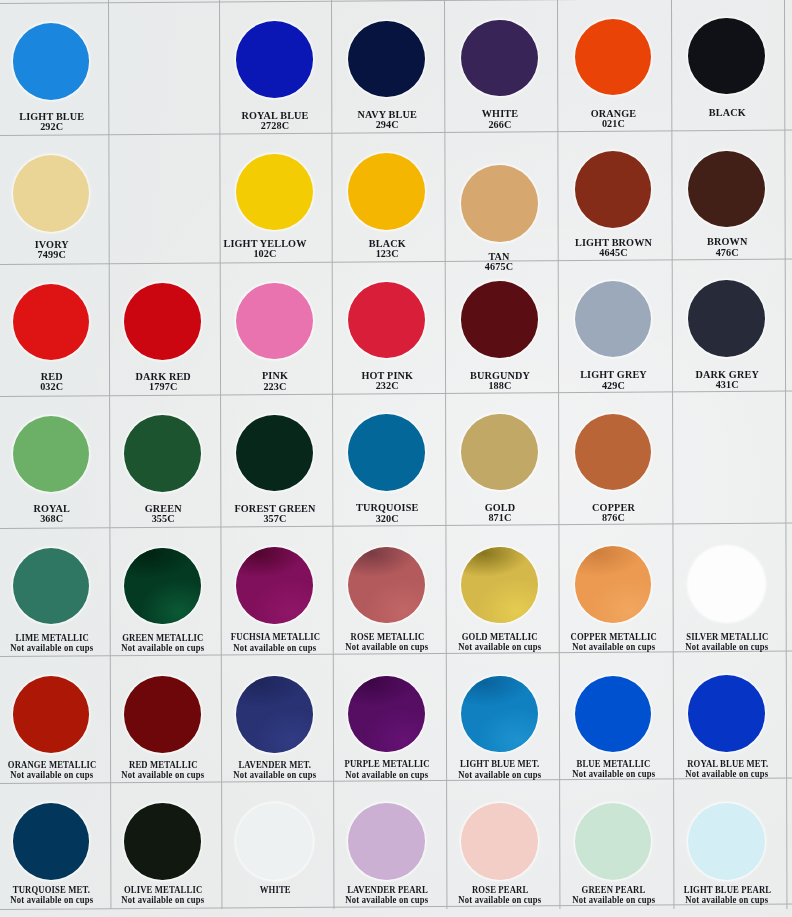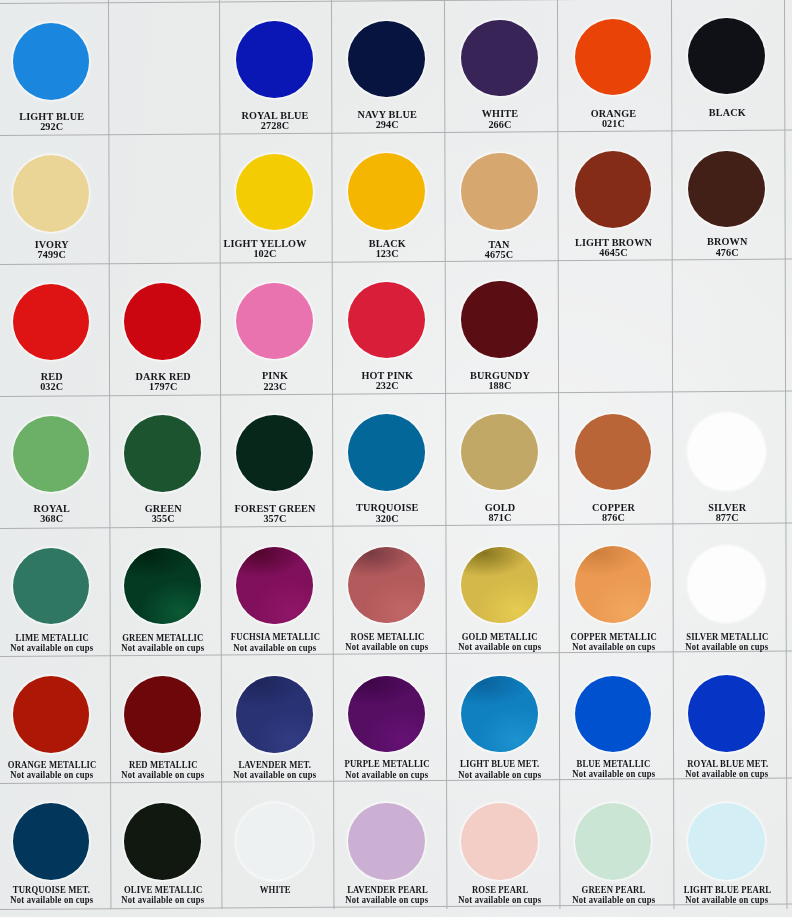--- a/index.html
+++ b/index.html
@@ -111,21 +111,21 @@
     </div>
   </div>
   <div class="cell" style="left:331.0px;top:132.62px;width:112.5px;height:128.5px">
     <div class="swatch" style="left:17.3px;top:20.4px;width:76.5px;height:76.5px;background:#f5b601">
     </div>
     <div class="labels" style="top:106.2px">
       <div class="lrow"><span class="name" style="transform-origin: 50% 50%; transform: scaleX(1);">BLACK</span></div>
       <div class="lrow"><span class="code" style="transform-origin: 50% 50%; transform: scaleX(1);">123C</span></div>
     </div>
   </div>
-  <div class="cell" style="left:443.5px;top:133px;width:111px;height:128.5px">
+  <div class="cell" style="left:443.5px;top:145px;width:111px;height:128.5px">
     <div class="swatch" style="left:17.55px;top:20.4px;width:76.5px;height:76.5px;background:#d6a870">
     </div>
     <div class="labels" style="top:106.54px">
       <div class="lrow"><span class="name" style="transform-origin: 50% 50%; transform: scaleX(1);">TAN</span></div>
       <div class="lrow"><span class="code" style="transform-origin: 50% 50%; transform: scaleX(1);">4675C</span></div>
     </div>
   </div>
   <div class="cell" style="left:556.5px;top:131.02px;width:114.0px;height:128.5px">
     <div class="swatch" style="left:18.05px;top:20.4px;width:76.5px;height:76.5px;background:#842c18">
     </div>
@@ -175,20 +175,36 @@
     </div>
   </div>
   <div class="cell" style="left:443.5px;top:260.96px;width:113.0px;height:132.0px">
     <div class="swatch" style="left:17.55px;top:20.4px;width:76.5px;height:76.5px;background:#5a0e13">
     </div>
     <div class="labels" style="top:109.77px">
       <div class="lrow"><span class="name" style="transform-origin: 50% 50%; transform: scaleX(1);">BURGUNDY</span></div>
       <div class="lrow"><span class="code" style="transform-origin: 50% 50%; transform: scaleX(1);">188C</span></div>
     </div>
   </div>
+  <div class="cell" style="left:556.5px;top:260.31px;width:114.0px;height:132.0px">
+    <div class="swatch" style="left:18.05px;top:20.4px;width:76.5px;height:76.5px;background:#9ca9bb">
+    </div>
+    <div class="labels" style="top:110.04px">
+      <div class="lrow"><span class="name" style="transform-origin: 50% 50%; transform: scaleX(1);">LIGHT GREY</span></div>
+      <div class="lrow"><span class="code" style="transform-origin: 50% 50%; transform: scaleX(1);">429C</span></div>
+    </div>
+  </div>
+  <div class="cell" style="left:670.5px;top:259.67px;width:113.5px;height:132.0px">
+    <div class="swatch" style="left:17.8px;top:20.4px;width:76.5px;height:76.5px;background:#262a39">
+    </div>
+    <div class="labels" style="top:110.31px">
+      <div class="lrow"><span class="name" style="transform-origin: 50% 50%; transform: scaleX(1);">DARK GREY</span></div>
+      <div class="lrow"><span class="code" style="transform-origin: 50% 50%; transform: scaleX(1);">431C</span></div>
+    </div>
+  </div>
   <div class="cell" style="left:-4.0px;top:395.5px;width:111.5px;height:132.0px">
     <div class="swatch" style="left:16.8px;top:20.4px;width:76.5px;height:76.5px;background:#6cb068">
     </div>
     <div class="labels" style="top:108.7px">
       <div class="lrow"><span class="name" style="transform-origin: 50% 50%; transform: scaleX(1);">ROYAL</span></div>
       <div class="lrow"><span class="code" style="transform-origin: 50% 50%; transform: scaleX(1);">368C</span></div>
     </div>
   </div>
   <div class="cell" style="left:107.5px;top:395.02px;width:111.5px;height:132.0px">
     <div class="swatch" style="left:16.8px;top:20.4px;width:76.5px;height:76.5px;background:#1c5430">
@@ -223,28 +239,20 @@
     </div>
   </div>
   <div class="cell" style="left:556.5px;top:393.11px;width:114.0px;height:132.0px">
     <div class="swatch" style="left:18.05px;top:20.4px;width:76.5px;height:76.5px;background:#b96537">
     </div>
     <div class="labels" style="top:109.7px">
       <div class="lrow"><span class="name" style="transform-origin: 50% 50%; transform: scaleX(1);">COPPER</span></div>
       <div class="lrow"><span class="code" style="transform-origin: 50% 50%; transform: scaleX(1);">876C</span></div>
     </div>
   </div>
-  <div class="cell" style="left:670.5px;top:392.63px;width:113.5px;height:132.0px">
-    <div class="swatch" style="left:17.8px;top:20.4px;width:76.5px;height:76.5px;background:#fdfdfd">
-    </div>
-    <div class="labels" style="top:109.91px">
-      <div class="lrow"><span class="name" style="transform-origin: 50% 50%; transform: scaleX(1);">SILVER</span></div>
-      <div class="lrow"><span class="code" style="transform-origin: 50% 50%; transform: scaleX(1);">877C</span></div>
-    </div>
-  </div>
   <div class="cell" style="left:-4.0px;top:527.5px;width:111.5px;height:128.5px">
     <div class="swatch" style="left:16.8px;top:20.4px;width:76.5px;height:76.5px;background:#2f7762">
     </div>
     <div class="labels" style="top:105.2px">
       <div class="lrow"><span class="name cond" style="transform-origin: 50% 50%; transform: scaleX(0.85);">LIME METALLIC</span></div>
       <div class="lrow"><span class="code na cond" style="transform-origin: 50% 50%; transform: scaleX(0.85);">Not available on cups</span></div>
     </div>
   </div>
   <div class="cell" style="left:107.5px;top:527.18px;width:111.5px;height:128.5px">
     <div class="swatch" style="left:16.8px;top:20.4px;width:76.5px;height:76.5px;background:#043a22">

